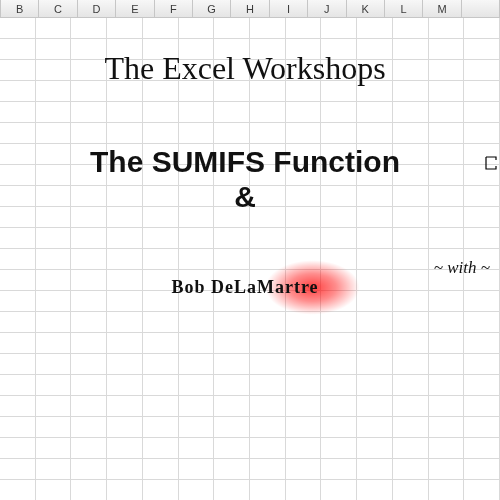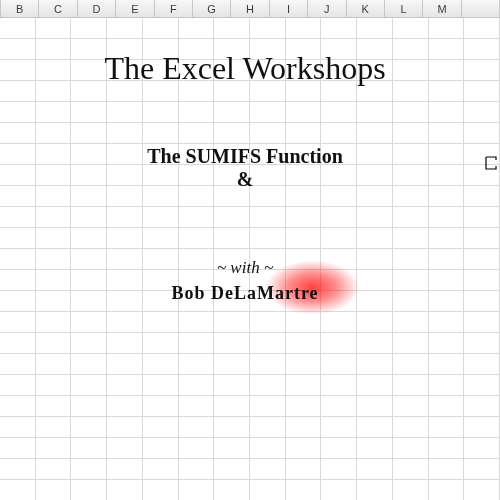--- a/index.html
+++ b/index.html
@@ -12,23 +12,23 @@
   .col-h { width: 38.4px; text-align: center; font-size: 11px; color: #3b3b3b; border-right: 1px solid #c6c6c6; line-height: 18px; font-family: Arial, sans-serif; }
 
   
   .grid { position: relative; width: 500px; height: 482px; }
   .row { height: 21px; border-bottom: 1px solid #d9d9d9; display: flex; }
   .cell { width: 38.4px; height: 21px; border-right: 1px solid #d9d9d9; }
 
   
   .overlay { position: absolute; top: 0; left: 0; width: 500px; height: 500px; pointer-events: none; }
   .title1 { position: absolute; top: 50px; left: 0; width: 490px; text-align: center; font-family: 'Times New Roman', serif; font-weight: normal; font-size: 32px; color: #111; }
-  .title2 { position: absolute; top: 145px; left: 0; width: 490px; text-align: center; font-family: Liberation Serif, serif; font-weight: bold; font-size: 20px; color: #111; line-height: 1.15; }
-  .withline { position: absolute; top: 258px; left: 0; width: 490px; text-align: center; font-family: 'Times New Roman', serif; font-size: 17px; color: #111; font-style: italic; }
-  .author { position: absolute; top: 277px; left: 0; width: 490px; text-align: center; font-family: 'Times New Roman', serif; font-weight: bold; font-size: 18px; color: #111; letter-spacing: 1px; margin-top: 6px; }
+  .title2 { position: absolute; top: 145px; left: 0; width: 490px; text-align: center; font-family: Liberation Sans, sans-serif; font-weight: bold; font-size: 30px; color: #111; line-height: 1.15; }
+  .withline { position: absolute; top: 258px; left: 0; width: 490px; text-align: right; font-family: 'Times New Roman', serif; font-size: 17px; color: #111; font-style: italic; }
+  .author { position: absolute; top: 277px; left: 0; width: 490px; text-align: center; font-family: 'Times New Roman', serif; font-weight: bold; font-size: 18px; color: #111; letter-spacing: 1px; }
 
   
   .blob { position: absolute; top: 260px; left: 265px; width: 95px; height: 55px; background: radial-gradient(ellipse at center, rgba(255,0,0,0.75) 0%, rgba(255,0,0,0.45) 35%, rgba(255,0,0,0) 70%); border-radius: 50%; pointer-events: none; }
 
   
   .cursor-mark { position: absolute; top: 155px; left: 485px; width: 12px; height: 14px; }
   .cursor-mark svg { width: 12px; height: 14px; }
 </style>
 </head>
 <body>

